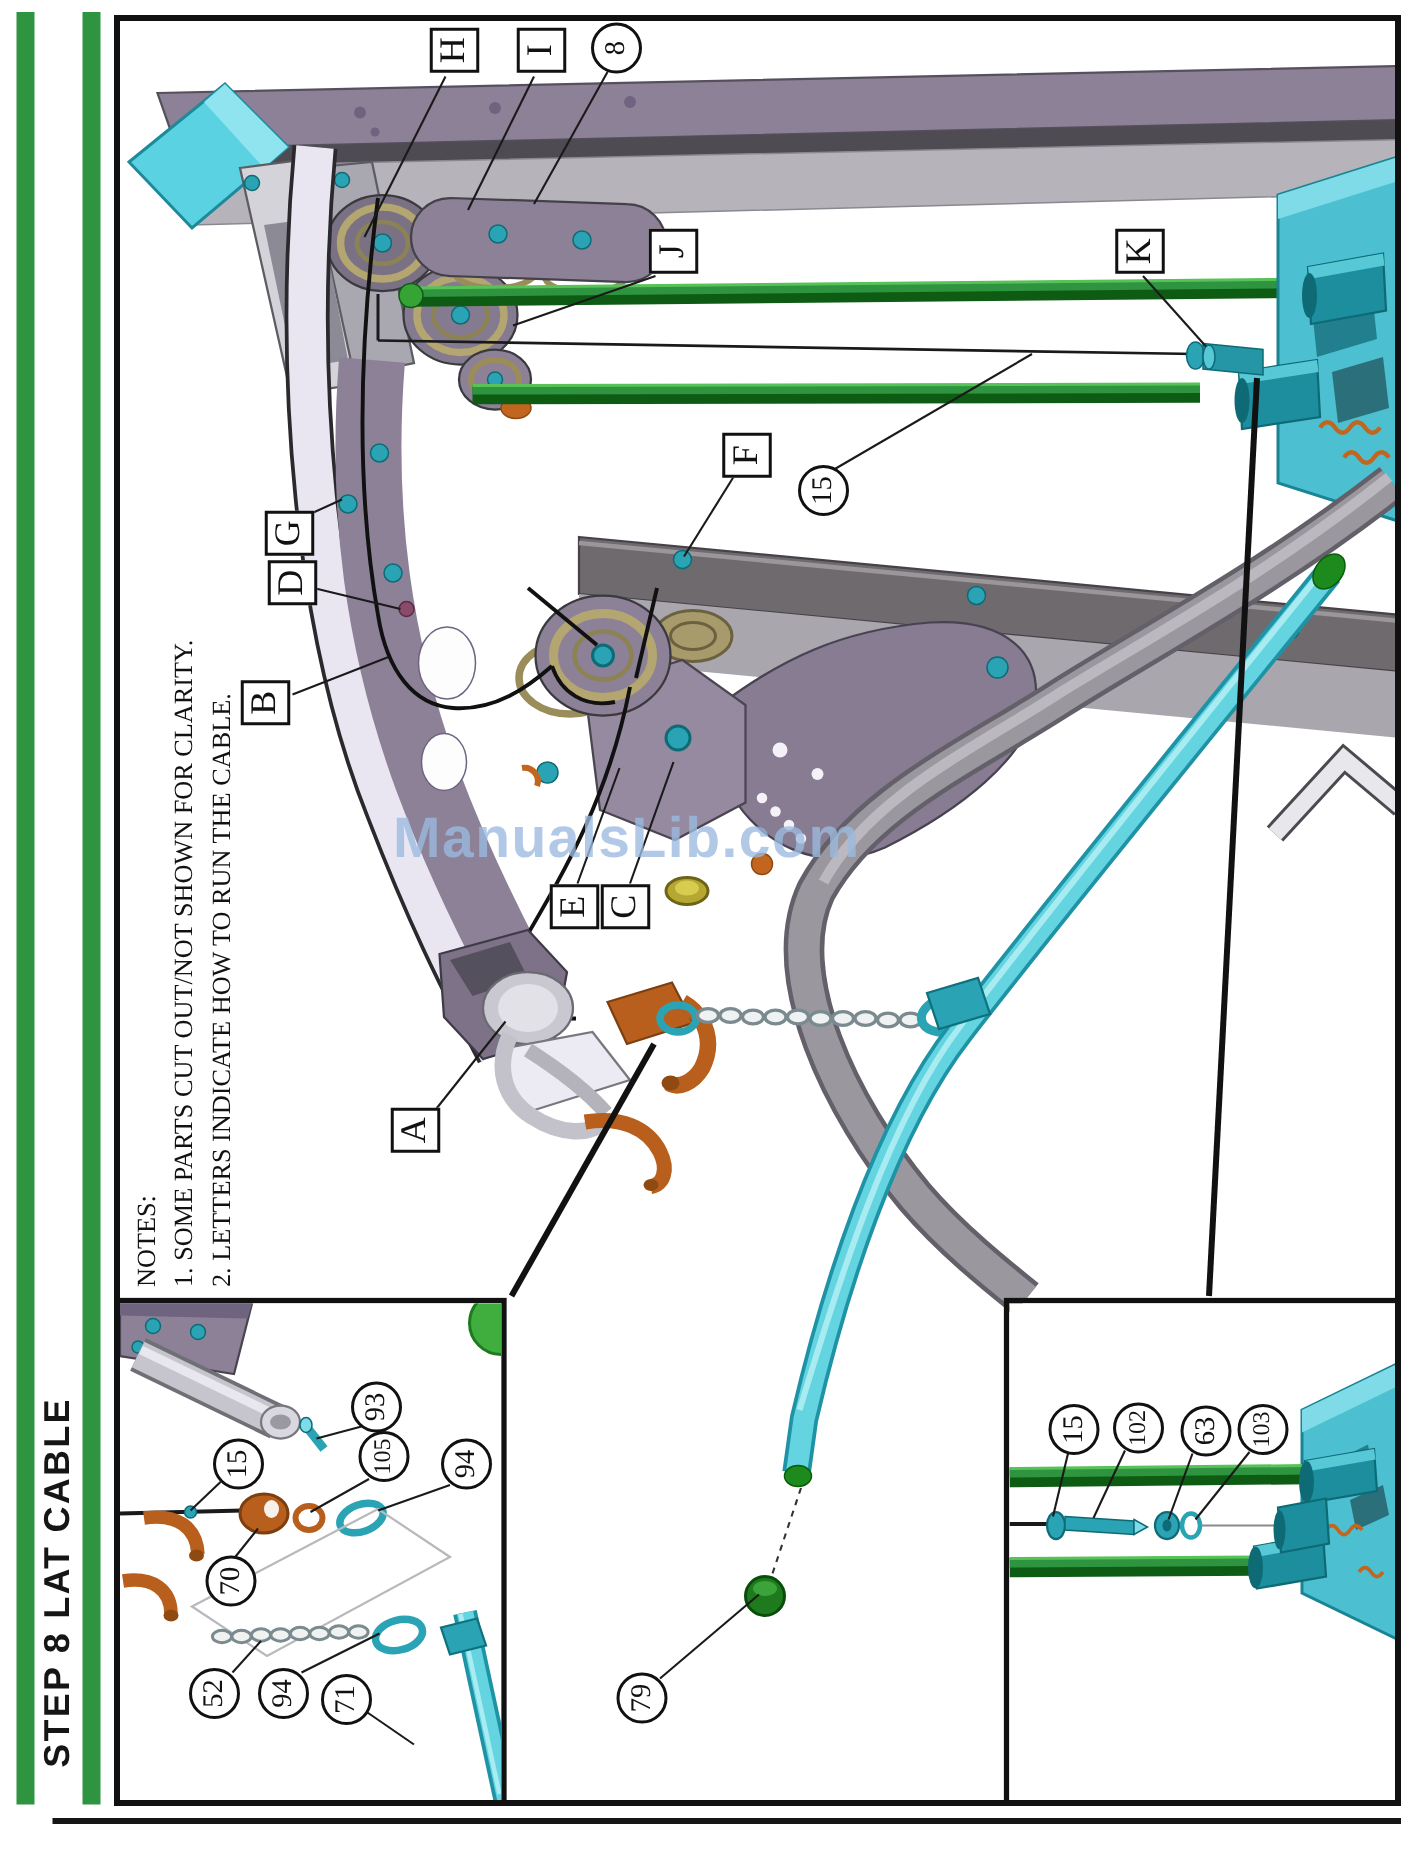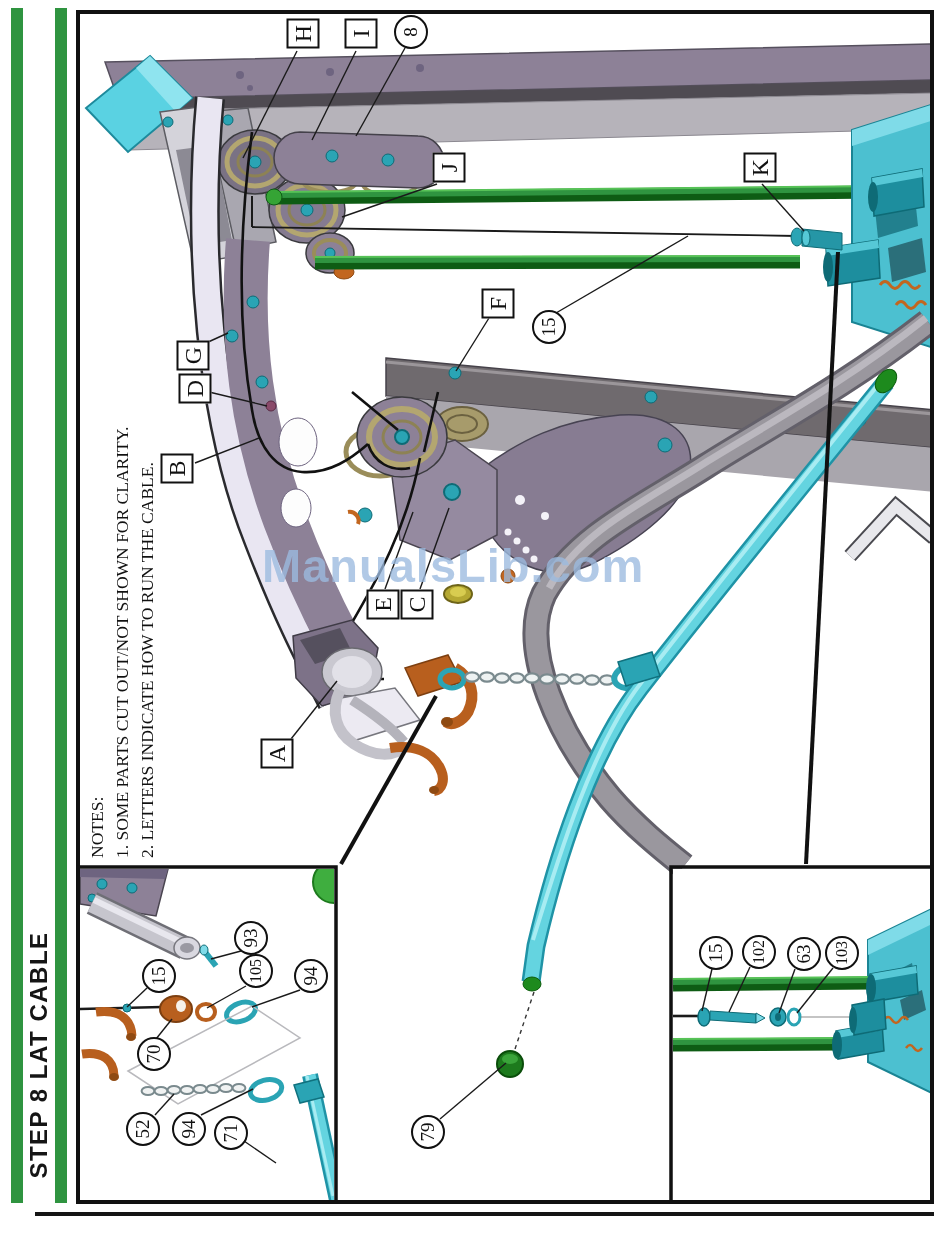--- a/index.html
+++ b/index.html
@@ -6,21 +6,21 @@
   .page{position:relative;width:950px;height:1248px;background:#fff;overflow:hidden;
         font-family:"Liberation Serif",serif;}
   .page svg{position:absolute;left:0;top:0;}
   .greenbar{position:absolute;width:12px;background:#2f9440;}
   .steptitle{position:absolute;width:280px;height:28px;transform:rotate(-90deg);
              font-family:"Liberation Sans",sans-serif;font-weight:bold;font-size:24px;
              letter-spacing:1.5px;color:#151515;text-align:center;line-height:28px;white-space:nowrap;}
   .notes{position:absolute;width:460px;height:78px;transform:rotate(-90deg);
          font-family:"Liberation Serif",serif;font-size:17.5px;color:#111;line-height:25px;white-space:nowrap;}
   .watermark{position:absolute;left:262px;top:538px;font-family:"Liberation Sans",sans-serif;
-             font-weight:bold;font-size:47px;color:#9cbbe0;opacity:0.78;letter-spacing:1px;z-index:4;}
+             font-weight:bold;font-size:38px;color:#9cbbe0;opacity:0.78;letter-spacing:1px;z-index:4;}
   .letter-box{position:absolute;width:30px;height:33px;border:2.5px solid #111;background:#fff;
               display:flex;align-items:center;justify-content:center;font-size:24px;color:#111;
               transform:rotate(-90deg);z-index:6;box-sizing:border-box;}
   .num-circle{position:absolute;width:34px;height:34px;border:2px solid #111;border-radius:50%;
               background:#fff;display:flex;align-items:center;justify-content:center;font-size:19px;
               color:#111;transform:rotate(-90deg);z-index:6;box-sizing:border-box;}
   .num-circle.small{font-size:16px;}
   .bottomrule{position:absolute;left:35px;top:1212px;width:899px;height:3.5px;background:#151515;}
 </style>
 </head>

